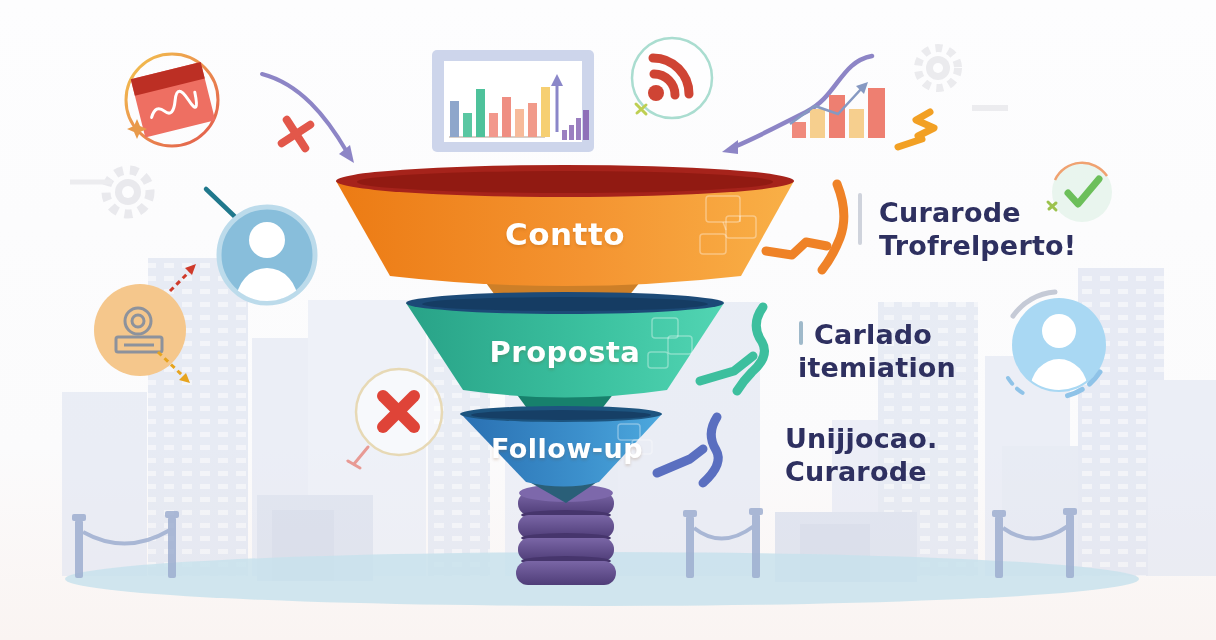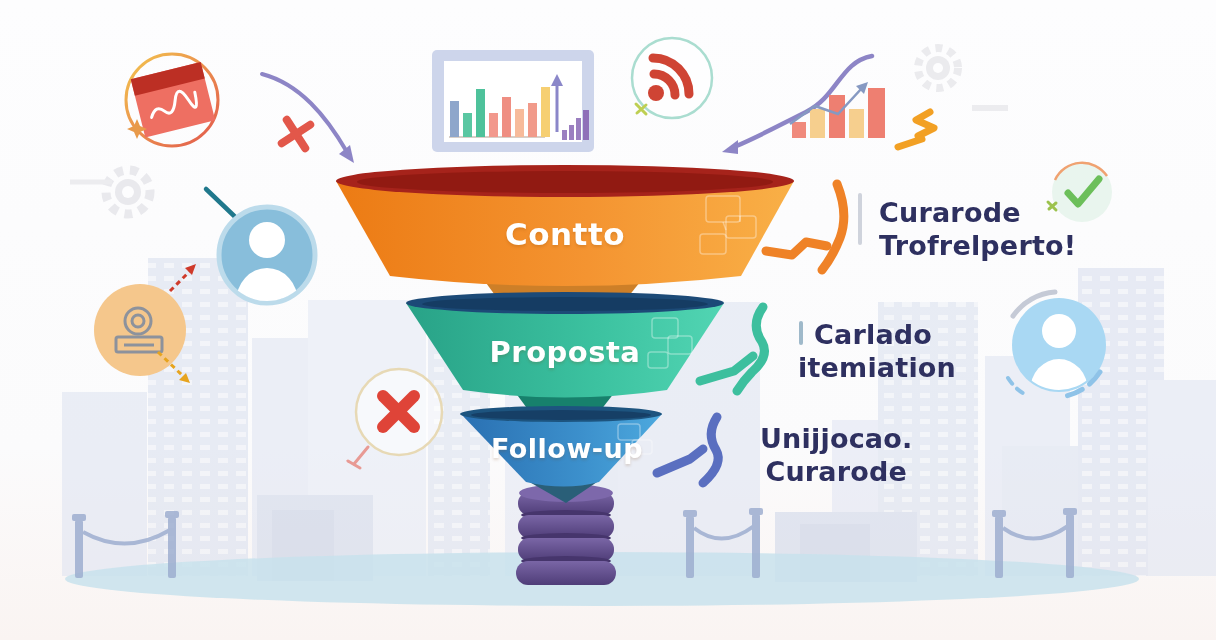--- a/index.html
+++ b/index.html
@@ -330,18 +330,18 @@
   <div>Curarode</div>
   <div>Trofrelperto!</div>
 </div>
 
 <div class="divider d2"></div>
 <div class="annotation" style="left:798px;top:318px;">
   <div class="a2-line1">Carlado</div>
   <div>itemiation</div>
 </div>
 
-<div class="annotation" style="left:760px;top:422px;text-align:center;">
+<div class="annotation" style="left:785px;top:422px;">
   <div>Unijjocao.</div>
   <div>Curarode</div>
 </div>
 
 </div>
 
 </body></html>

